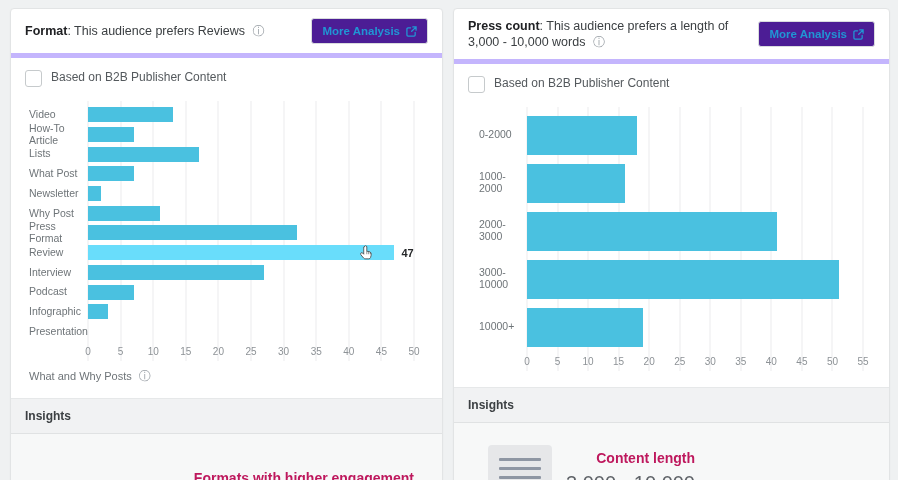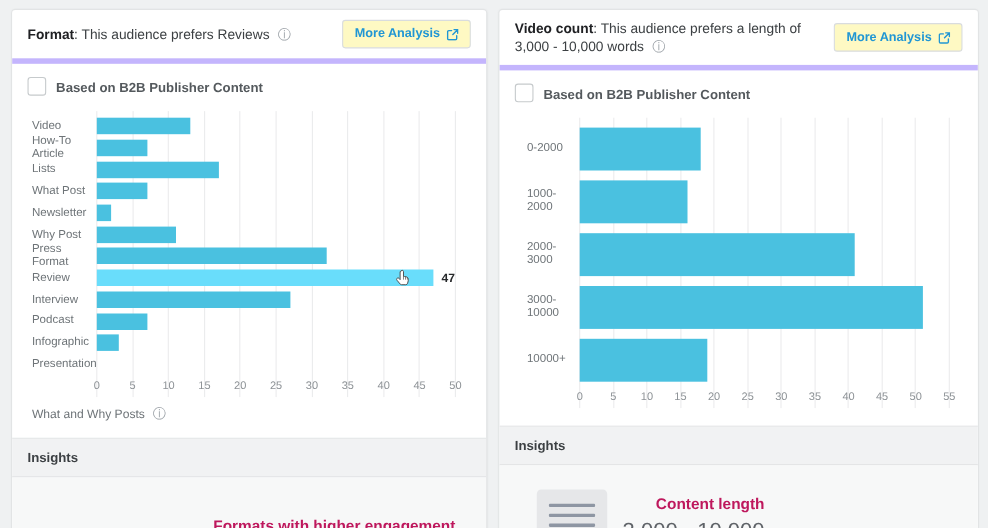--- a/index.html
+++ b/index.html
@@ -42,39 +42,38 @@
   .info-glyph {
     color: #9aa0a6;
     font-size: 12px;
     margin-left: 4px;
     cursor: default;
   }
   .more-btn {
     display: inline-flex;
     align-items: center;
     gap: 6px;
-    background: #fef9c3;
+    background: #4c1d95;
     border: 1px solid #d9dcde;
     border-radius: 3px;
     padding: 6px 10px;
     color: #2096d4;
     font-family: "Liberation Sans", sans-serif;
     font-size: 11.5px;
     font-weight: bold;
     cursor: pointer;
     white-space: nowrap;
   }
   .more-btn svg { display: block; }
 
   .checkbox-row {
     display: flex;
-    align-items: flex-end;
+    align-items: flex-start;
     gap: 9px;
     padding: 12px 30px 0 14px;
-    font-weight: bold;
   }
   .checkbox {
     width: 15px; height: 15px;
     border: 1px solid #c6cacc;
     border-radius: 3px;
     background: #fff;
     cursor: pointer;
     flex: 0 0 auto;
   }
   .checkbox-label { font-size: 12px; color: #54595d; }
@@ -339,21 +338,21 @@
   <div class="insights-header">Insights</div>
   <div class="insights-body">
     <div class="insight-title">Formats with higher engagement</div>
 
   </div>
 </div>
 
 <div class="card" id="card-wordcount">
   <div class="panel-header">
     <div class="panel-title">
-      <span class="tbold">Video count</span><span>: This audience prefers a length of 3,000 - 10,000 words</span>
+      <span class="tbold">Press count</span><span>: This audience prefers a length of 3,000 - 10,000 words</span>
       <span class="info-glyph">ⓘ</span>
     </div>
     <button class="more-btn">
       <span>More Analysis</span>
       <span>
           <svg width="11" height="11" viewBox="0 0 12 12">
             <path d="M5 2H2.2C1.5 2 1 2.5 1 3.2v6.6C1 10.5 1.5 11 2.2 11h6.6c.7 0 1.2-.5 1.2-1.2V7" fill="none" stroke="currentColor" stroke-width="1.4" stroke-linecap="round"></path>
             <path d="M7.4 1H11v3.6M10.8 1.2L6.2 5.8" fill="none" stroke="currentColor" stroke-width="1.4" stroke-linecap="round"></path>
           </svg>
         </span>

